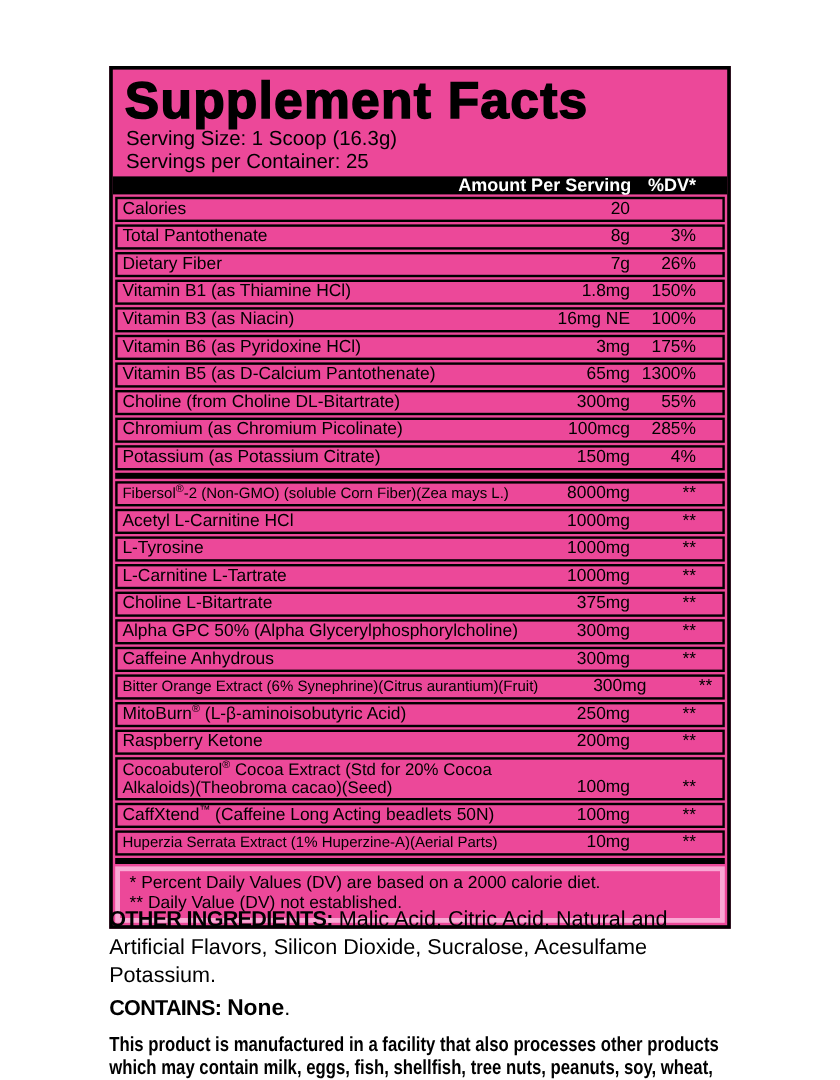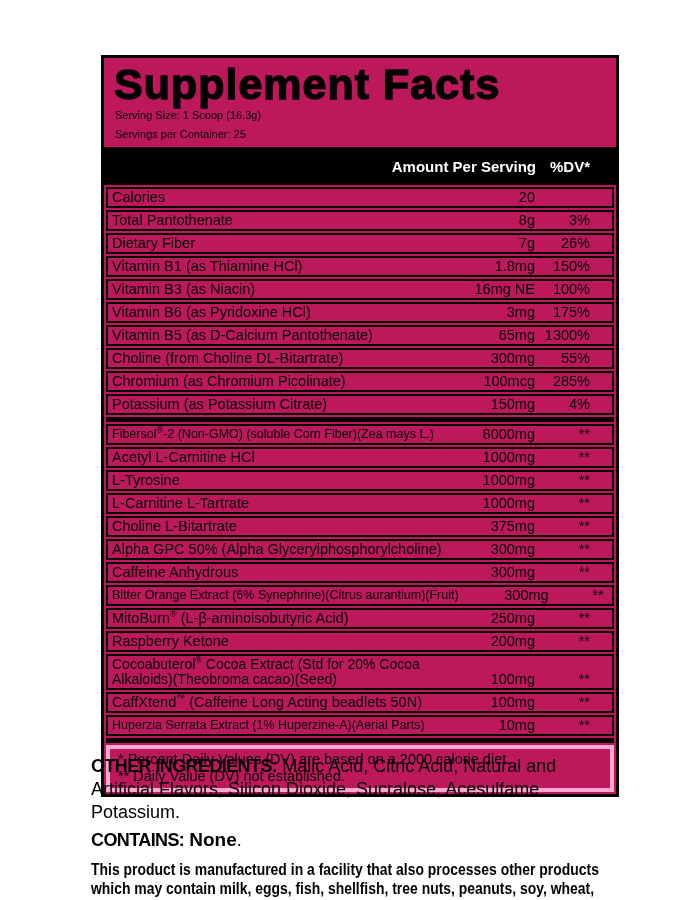--- a/index.html
+++ b/index.html
@@ -8,46 +8,46 @@
     width: 700px; height: 900px;
     font-family: "Liberation Sans", sans-serif;
     color: #000;
     overflow: hidden;
   }
   .page { width: 700px; height: 900px; position: relative; }
 
   
   .facts-box {
     position: absolute;
-    left: 101px; top: 55px;
+    left: 91px; top: 55px;
     width: 518px;
     border: 3px solid #000;
-    background: #be185d;
+    background: #ec4899;
     padding-bottom: 2px;
   }
   .title {
     font-size: 43px;
     line-height: 44px;
     font-weight: bold;
     letter-spacing: 1px;
     -webkit-text-stroke: 1.3px #000;
     margin: 4px 8px 0 10px;
     white-space: nowrap;
   }
   .serving-line {
-    font-size: 11px;
+    font-size: 17px;
     line-height: 19px;
     margin-left: 11px;
   }
   .serving-line.bold { font-weight: normal; margin-bottom: 3px; }
 
   .hdr-bar {
     background: #000;
     color: #fff;
-    height: 38px;
+    height: 15px;
     display: flex;
     justify-content: flex-end;
     align-items: center;
     gap: 14px;
     padding-right: 26px;
     font-weight: bold;
     font-size: 15px;
   }
 
   .row {

